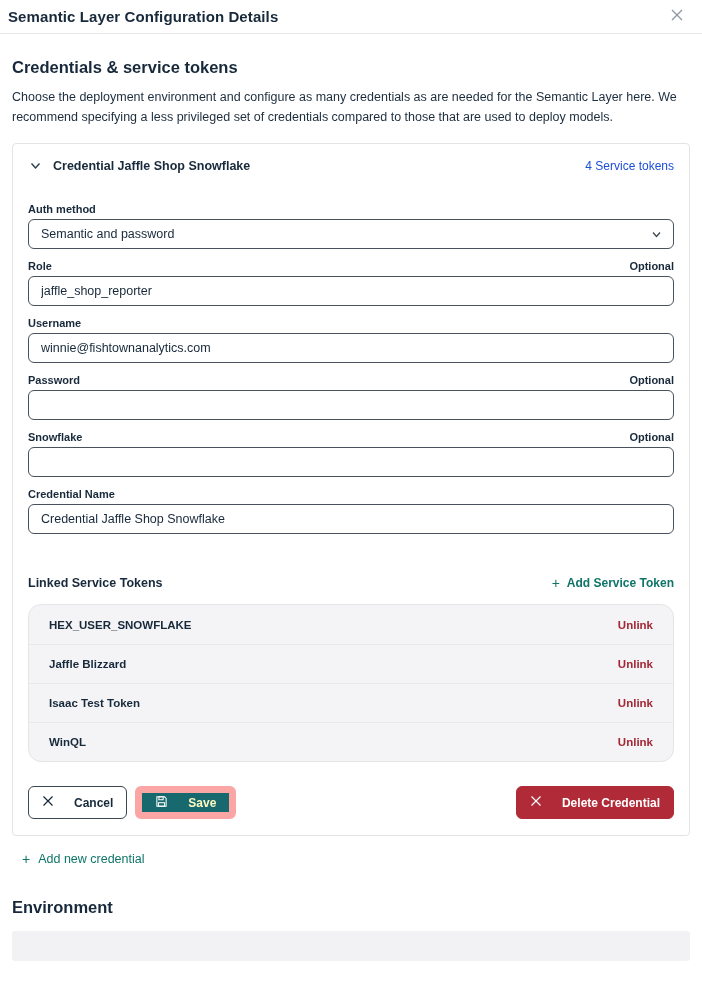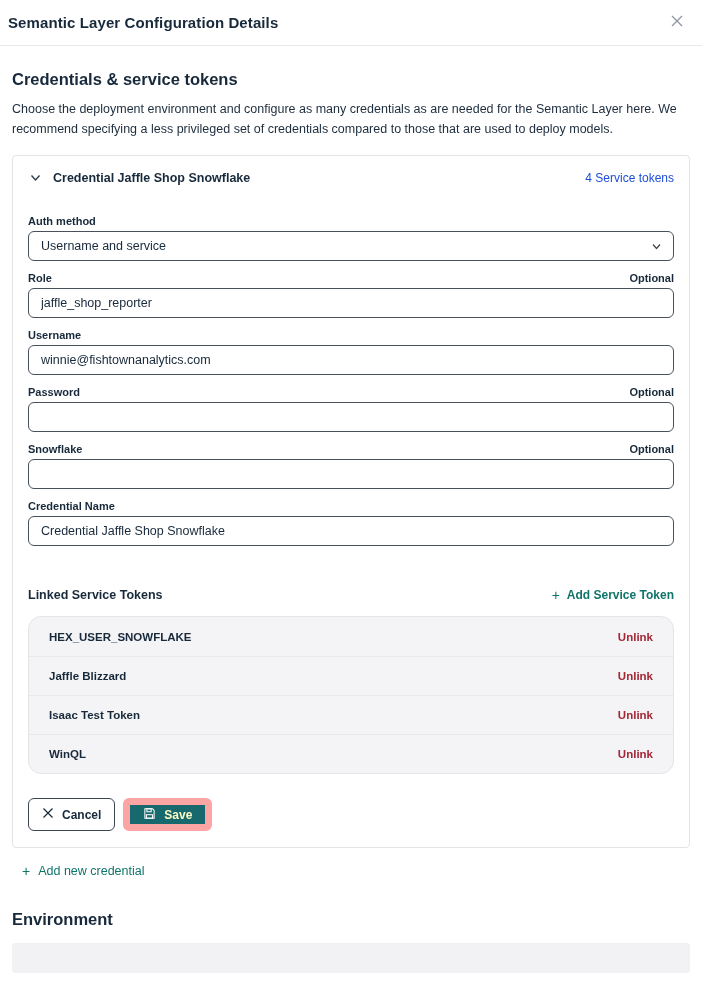--- a/index.html
+++ b/index.html
@@ -7,21 +7,21 @@
   body {
     height: 983px;
     font-family: "Liberation Sans", sans-serif;
     color: #17293a;
     position: relative;
     overflow: hidden;
   }
 
   
   .modal-header {
-    height: 46px;
+    height: 34px;
     display: flex;
     align-items: center;
     justify-content: space-between;
     padding: 0 14px 0 8px;
     border-bottom: 1px solid #e7e8ea;
   }
   .modal-title { font-size: 15px; font-weight: bold; letter-spacing: .1px; }
   .close-btn {
     background: none; border: none; cursor: pointer;
     color: #8d97a3; display: flex; align-items: center; padding: 4px;
@@ -90,21 +90,21 @@
   .token-row + .token-row { border-top: 1px solid #e8e9eb; }
   .token-name { font-size: 11.5px; font-weight: bold; }
   .unlink-btn {
     background: none; border: none; cursor: pointer; font-family: inherit;
     color: #a32735; font-size: 11.5px; font-weight: bold;
   }
 
   
   .actions { display: flex; gap: 8px; margin-top: 24px; align-items: center; }
   .btn {
-    display: inline-flex; align-items: center; gap: 8px;
+    display: inline-flex; align-items: center; gap: 20px;
     height: 33px; padding: 0 13px; border-radius: 6px;
     font-family: inherit; font-size: 12px; font-weight: 600; cursor: pointer;
   }
   .btn-outline { background: #fff; border: 1px solid #3c4650; color: #17293a; }
   .btn-teal { background: #17696d; border: 7px solid #fca5a5; color: #fef9c3; }
   .btn-red  { background: #b02a37; border: 1px solid #b02a37; color: #fff; margin-left: auto; font-weight: bold; }
   .btn svg { flex: 0 0 auto; }
 
   .add-credential-link {
     background: none; border: none; cursor: pointer; font-family: inherit;
@@ -155,21 +155,21 @@
       <span class="tokens-count">4 Service tokens</span>
     </div>
 
     <div class="form">
 
       
       <div class="field-label-row">
         <span>Auth method</span>
       </div>
       <div class="select-box">
-        <span>Username and service</span>
+        <span>Semantic and password</span>
         <span class="select-chevron">
           <svg width="9" height="7" viewBox="0 0 9 7">
               <polyline points="1,1.5 4.5,5.5 8,1.5" fill="none" stroke="currentColor" stroke-width="1.2"></polyline>
             </svg>
         </span>
       </div>
 
       
       <div class="field-label-row">
         <span>Role</span>
@@ -243,20 +243,28 @@
       <button class="btn btn-teal">
         <span>
           <svg width="13" height="13" viewBox="0 0 14 14" fill="none" stroke="#fff" stroke-width="1.1">
             <path d="M2 2 h8.3 L12 3.7 V12 H2 Z"></path>
             <rect x="4.2" y="2" width="4.6" height="3.1"></rect>
             <rect x="3.7" y="8.3" width="6.6" height="3.7"></rect>
           </svg>
         </span>
         <span>Save</span>
       </button>
+      <button class="btn btn-red">
+        <span>
+          <svg width="12" height="12" viewBox="0 0 12 12">
+              <path d="M1.5 1.5 L10.5 10.5 M10.5 1.5 L1.5 10.5" stroke="currentColor" stroke-width="1.2" fill="none"></path>
+            </svg>
+        </span>
+        <span>Delete Credential</span>
+      </button>
     </div>
   </section>
 
   <button class="add-credential-link">
     <span class="plus-glyph">+</span>
     <span>Add new credential</span>
   </button>
 
   <h2 class="section-heading env-heading">Environment</h2>
 

